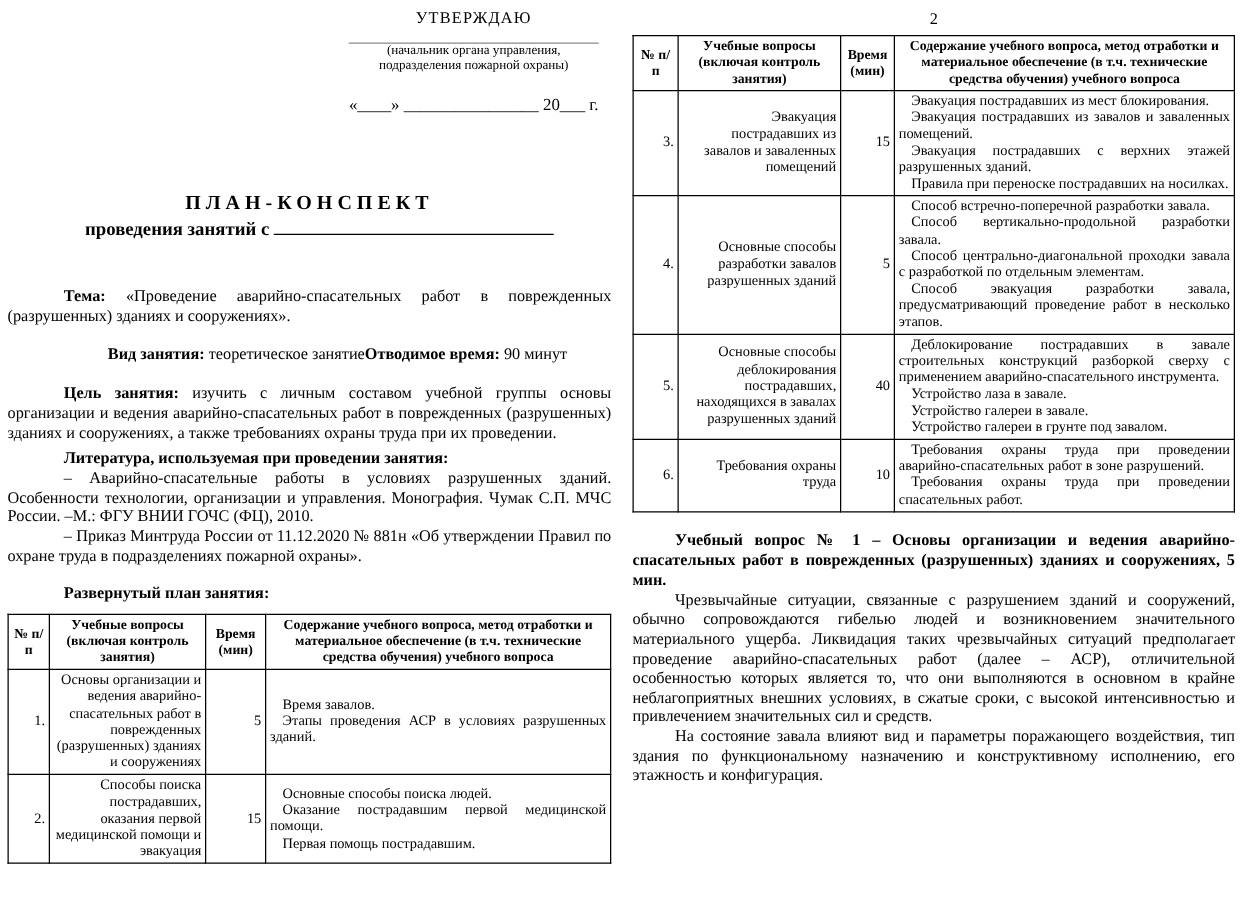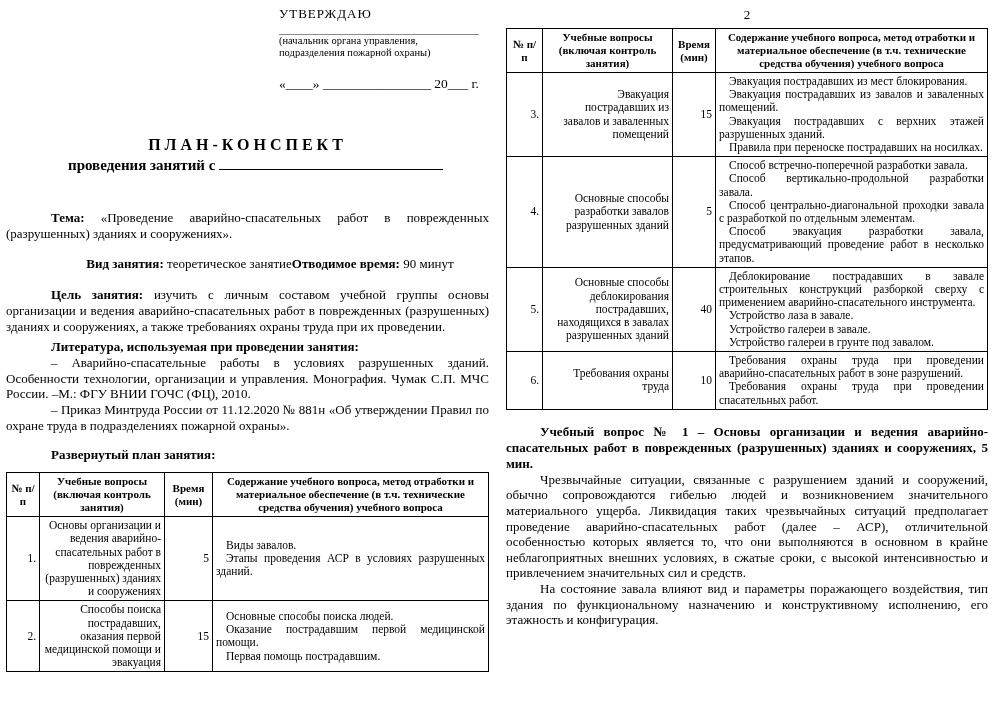--- a/index.html
+++ b/index.html
@@ -5,28 +5,28 @@
   html,body { margin:0; padding:0; }
   body {
     width:1000px; height:720px; background:#ffffff; color:#000;
     font-family:"Liberation Serif", serif; position:relative; overflow:hidden;
   }
   .page { position:absolute; top:0; }
   #page1 { left:6px;  width:483px; }
   #page2 { left:506px; width:482px; }
 
   
-  .approval { width:200px; margin:6px 10px 0 auto; text-align:left; }
+  .approval { width:200px; margin:6px 10px 0 auto; text-align:center; }
   .approval-heading { font-size:13px; line-height:15px; letter-spacing:1px; }
   .sig-line { border-top:1.5px solid #8a8a8a; margin-top:13px; }
   .approval-sub { font-size:10.5px; line-height:12px; }
   .approval-date { font-size:13.5px; margin-top:17px; white-space:nowrap; }
 
   
-  .doc-title { margin-top:44px; text-align:center; font-weight:bold;
+  .doc-title { margin-top:62px; text-align:center; font-weight:bold;
                font-size:16px; letter-spacing:4px; line-height:18px; }
   .doc-subtitle { margin-top:2px; margin-left:62px; font-weight:bold; font-size:15px; }
   .blank-line { display:inline-block; width:224px; border-bottom:1.4px solid #000;
                 height:13px; vertical-align:baseline; }
 
   
   .para { font-size:13px; line-height:15.7px; text-align:justify;
           text-indent:45px; margin:0; }
   .mt { margin-top:15px; }
   b.lbl { font-weight:bold; }
@@ -108,21 +108,21 @@
       <th>№ п/п</th>
       <th>Учебные вопросы (включая контроль занятия)</th>
       <th>Время (мин)</th>
       <th>Содержание учебного вопроса, метод отработки и материальное обеспечение (в т.ч. технические средства обучения) учебного вопроса</th>
     </tr>
     <tr>
       <td class="c-num">1.</td>
       <td class="c-topic">Основы организации и ведения аварийно-спасательных работ в поврежденных (разрушенных) зданиях и сооружениях</td>
       <td class="c-time">5</td>
       <td class="c-content">
-        <p>Виды завалов.</p>
+        <p>Время завалов.</p>
         <p>Этапы проведения АСР в условиях разрушенных зданий.</p>
       </td>
     </tr>
     <tr>
       <td class="c-num">2.</td>
       <td class="c-topic">Способы поиска пострадавших, оказания первой медицинской помощи и эвакуация</td>
       <td class="c-time">15</td>
       <td class="c-content">
         <p>Основные способы поиска людей.</p>
         <p>Оказание пострадавшим первой медицинской помощи.</p>

